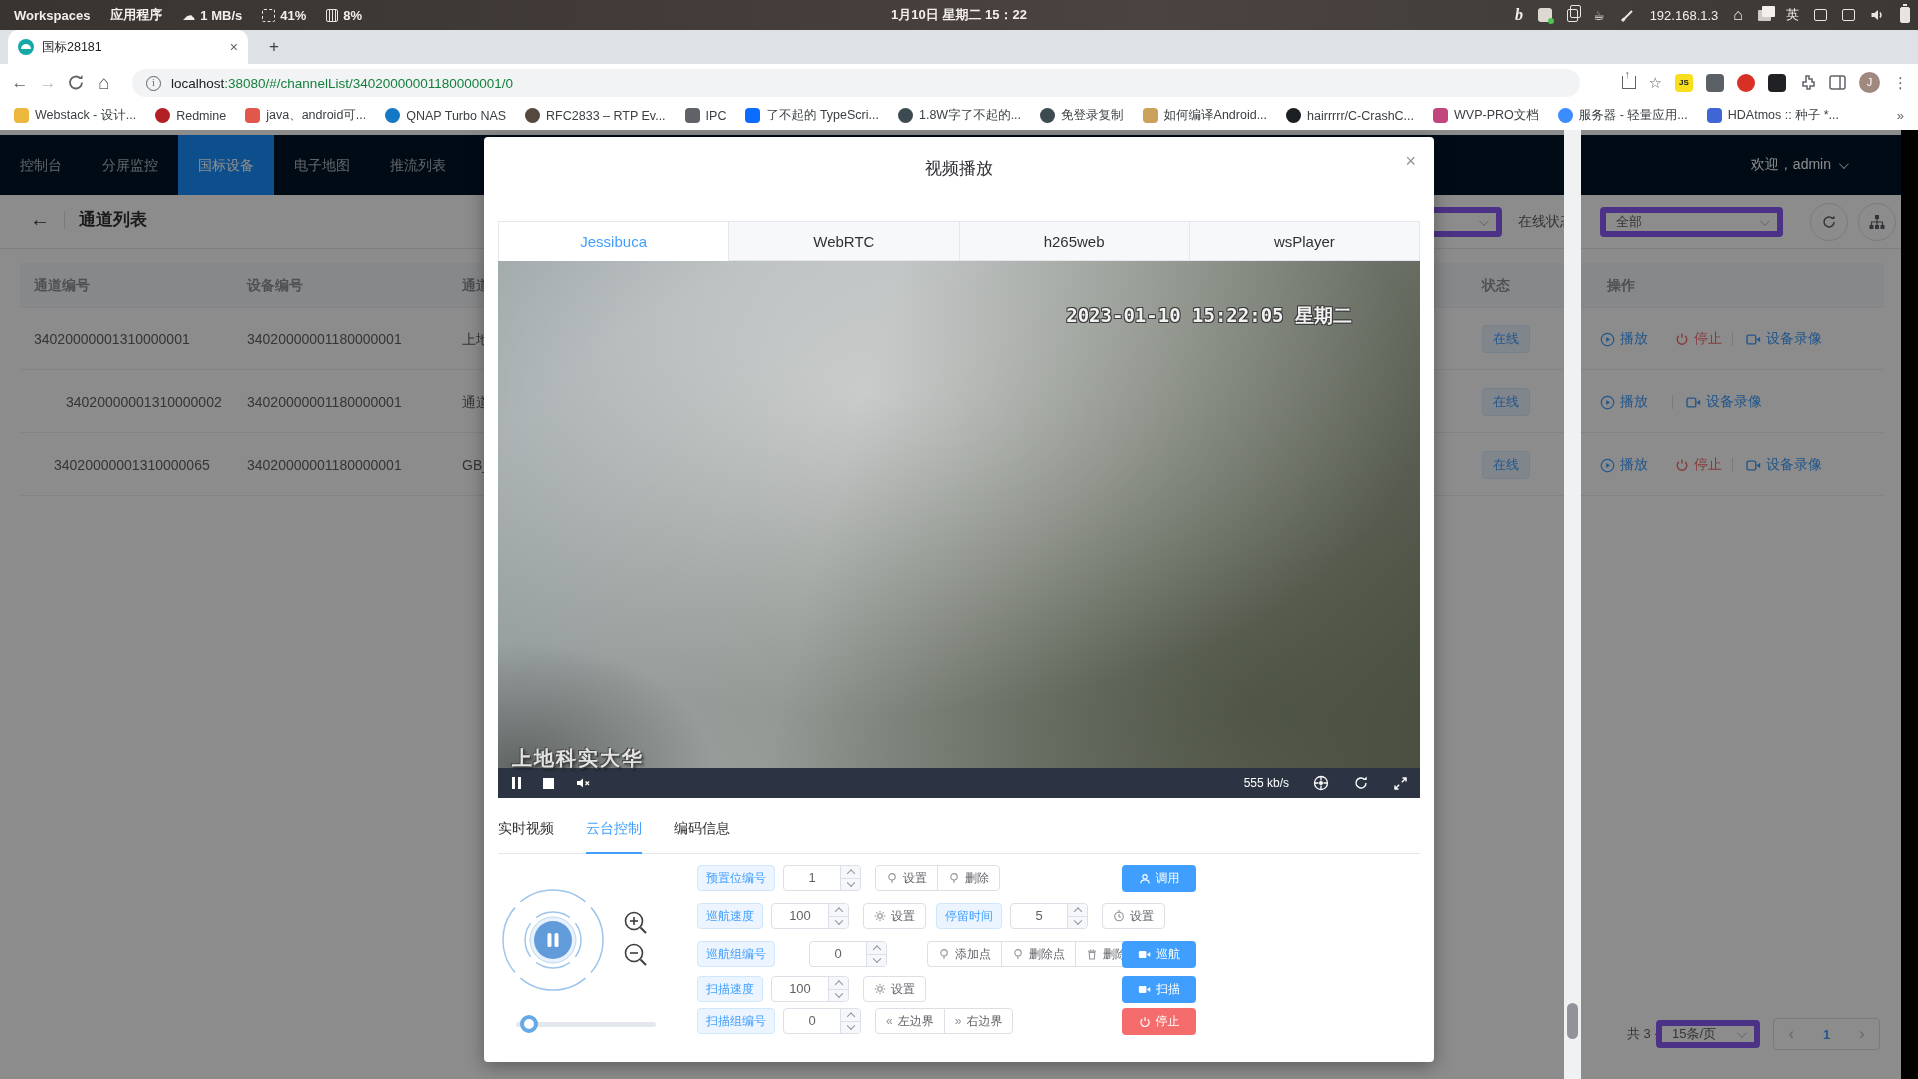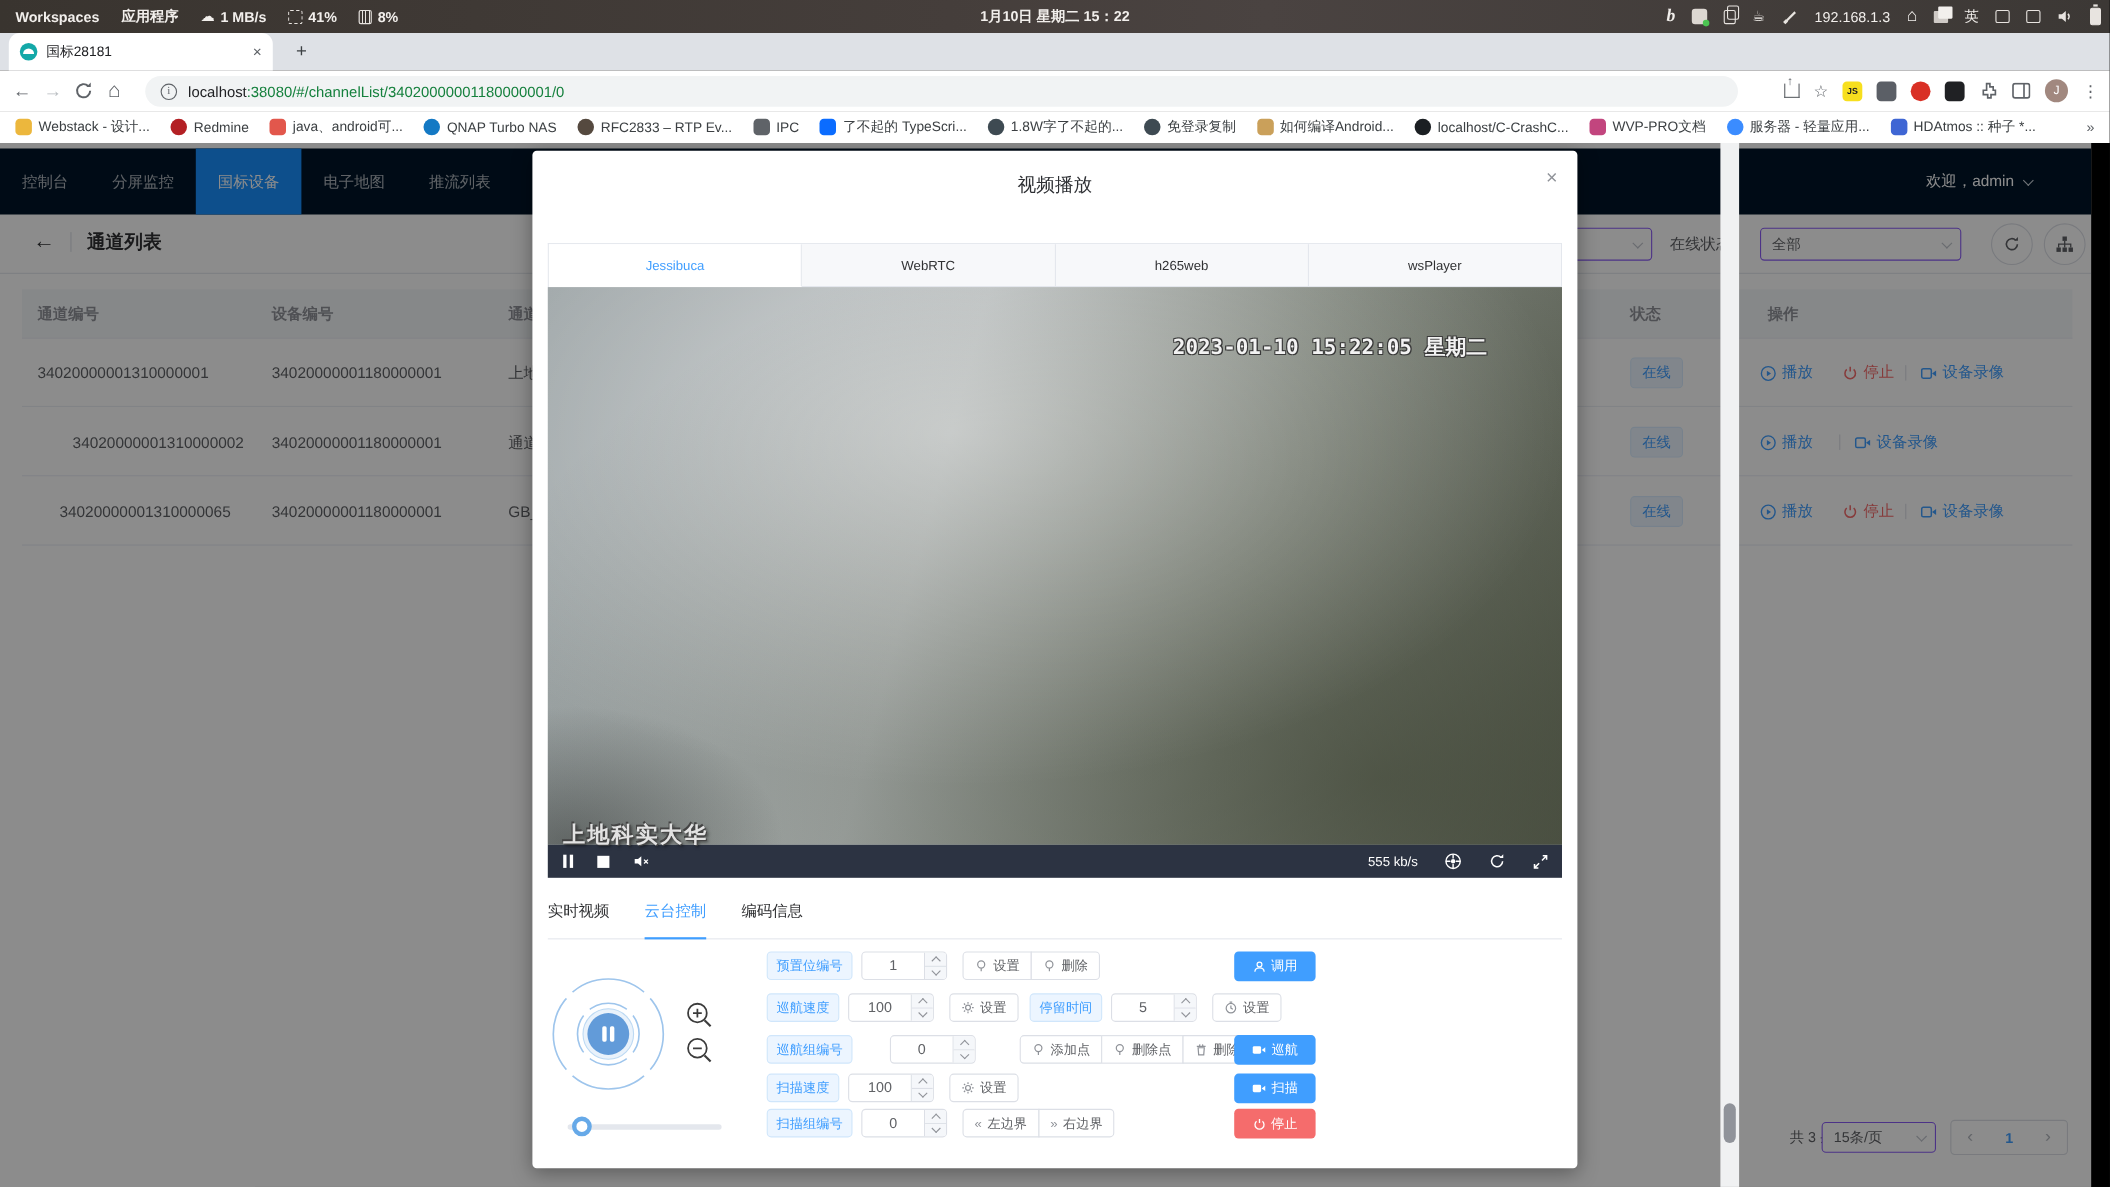--- a/index.html
+++ b/index.html
@@ -71,21 +71,21 @@
   .nav-item.active { background:#1890ff; color:#fff; }
   .welcome { position:absolute; right:55px; color:#fff; font-size:14px; display:flex; align-items:center; gap:8px; }
   .chev-dn { width:7px; height:7px; border-right:1.5px solid #cfd6dd; border-bottom:1.5px solid #cfd6dd; transform:rotate(45deg) translateY(-2px); }
 
   .toolbar-title { position:absolute; left:30px; top:78px; display:flex; align-items:center; gap:14px; }
   .back-arrow { font-size:20px; color:#303133; }
   .tb-sep { width:1px; height:18px; background:#dcdfe6; }
   .page-title { font-size:17px; font-weight:bold; color:#303133; }
   .title-divider { position:absolute; left:0; top:118px; width:1901px; height:1px; background:#e4e7ed; }
 
-  .sel { height:30px; background:#fff; border:1px solid #8b5cf6; border-radius:4px; position:absolute;
+  .sel { height:30px; background:#fff; border:6px solid #8b5cf6; border-radius:4px; position:absolute;
     display:flex; align-items:center; padding:0 10px; font-size:13px; color:#606266; }
   .sel .chev-dn { border-color:#c0c4cc; margin-left:auto; }
   .online-label { position:absolute; left:1518px; top:83px; font-size:14px; color:#606266; }
   .circle-btn { position:absolute; width:38px; height:38px; border:1px solid #dcdfe6; border-radius:50%; background:#fff;
     display:flex; align-items:center; justify-content:center; color:#606266; }
 
   .thead { position:absolute; left:20px; top:133px; width:1864px; height:45px; background:#f5f7fa; border-bottom:1px solid #ebeef5; }
   .th { position:absolute; top:0; line-height:45px; font-size:14px; color:#909399; font-weight:bold; white-space:nowrap; }
   .trow { position:absolute; left:20px; width:1864px; height:62px; border-bottom:1px solid #ebeef5; background:#fff; }
   .td { position:absolute; top:0; line-height:62px; font-size:14px; color:#606266; white-space:nowrap; }
@@ -104,21 +104,21 @@
 
   .pscroll { position:absolute; right:0; top:130px; width:17px; height:949px; background:#f0f1f2; z-index:60; }
   .pthumb { position:absolute; left:3px; top:873px; width:11px; height:36px; border-radius:6px; background:#90939a; }
 
   
   .modal { position:absolute; left:484px; top:7px; width:950px; height:925px; background:#fff; border-radius:4px;
     box-shadow:0 4px 18px rgba(0,0,0,0.35); z-index:30; }
   .m-title { position:absolute; left:0; top:20px; width:100%; text-align:center; font-size:17px; color:#2d2f33; }
   .m-close { position:absolute; right:18px; top:14px; font-size:18px; color:#909399; }
   .vtabs { position:absolute; left:14px; top:84px; width:922px; display:flex; border:1px solid #e4e7ed; border-bottom:none; }
-  .vtab { flex:1; height:39px; line-height:39px; text-align:center; font-size:12px; color:#303133;
+  .vtab { flex:1; height:39px; line-height:39px; text-align:center; font-size:15px; color:#303133;
     background:#f7f8fa; border-bottom:1px solid #e4e7ed; border-right:1px solid #e4e7ed; }
   .vtab:last-child { border-right:none; }
   .vtab.active { background:#fff; color:#409eff; border-bottom-color:transparent; }
 
   .video { position:absolute; left:14px; top:124px; width:922px; height:507px;
     background:
       radial-gradient(280px 180px at 2% 100%, rgba(25,28,25,0.45), rgba(0,0,0,0) 70%),
       radial-gradient(900px 520px at 40% 26%, rgba(255,255,255,0.42), rgba(255,255,255,0) 62%),
       radial-gradient(1200px 760px at 82% 88%, rgba(56,62,44,0.6), rgba(56,62,44,0) 72%),
       linear-gradient(105deg,#9aa2a4 0%,#b5babb 38%,#878d85 68%,#5a5f54 100%); }
@@ -296,21 +296,21 @@
     <span class="bm">
         <span class="dot round" style="background: rgb(62, 74, 82);"></span>
         <span>免登录复制</span>
       </span>
     <span class="bm">
         <span class="dot" style="background: rgb(202, 160, 90);"></span>
         <span>如何编译Android...</span>
       </span>
     <span class="bm">
         <span class="dot round" style="background: rgb(27, 31, 35);"></span>
-        <span>localhost/C-CrashC...</span>
+        <span>hairrrrr/C-CrashC...</span>
       </span>
     <span class="bm">
         <span class="dot" style="background: rgb(194, 69, 126);"></span>
         <span>WVP-PRO文档</span>
       </span>
     <span class="bm">
         <span class="dot round" style="background: rgb(59, 140, 255);"></span>
         <span>服务器 - 轻量应用...</span>
       </span>
     <span class="bm">

